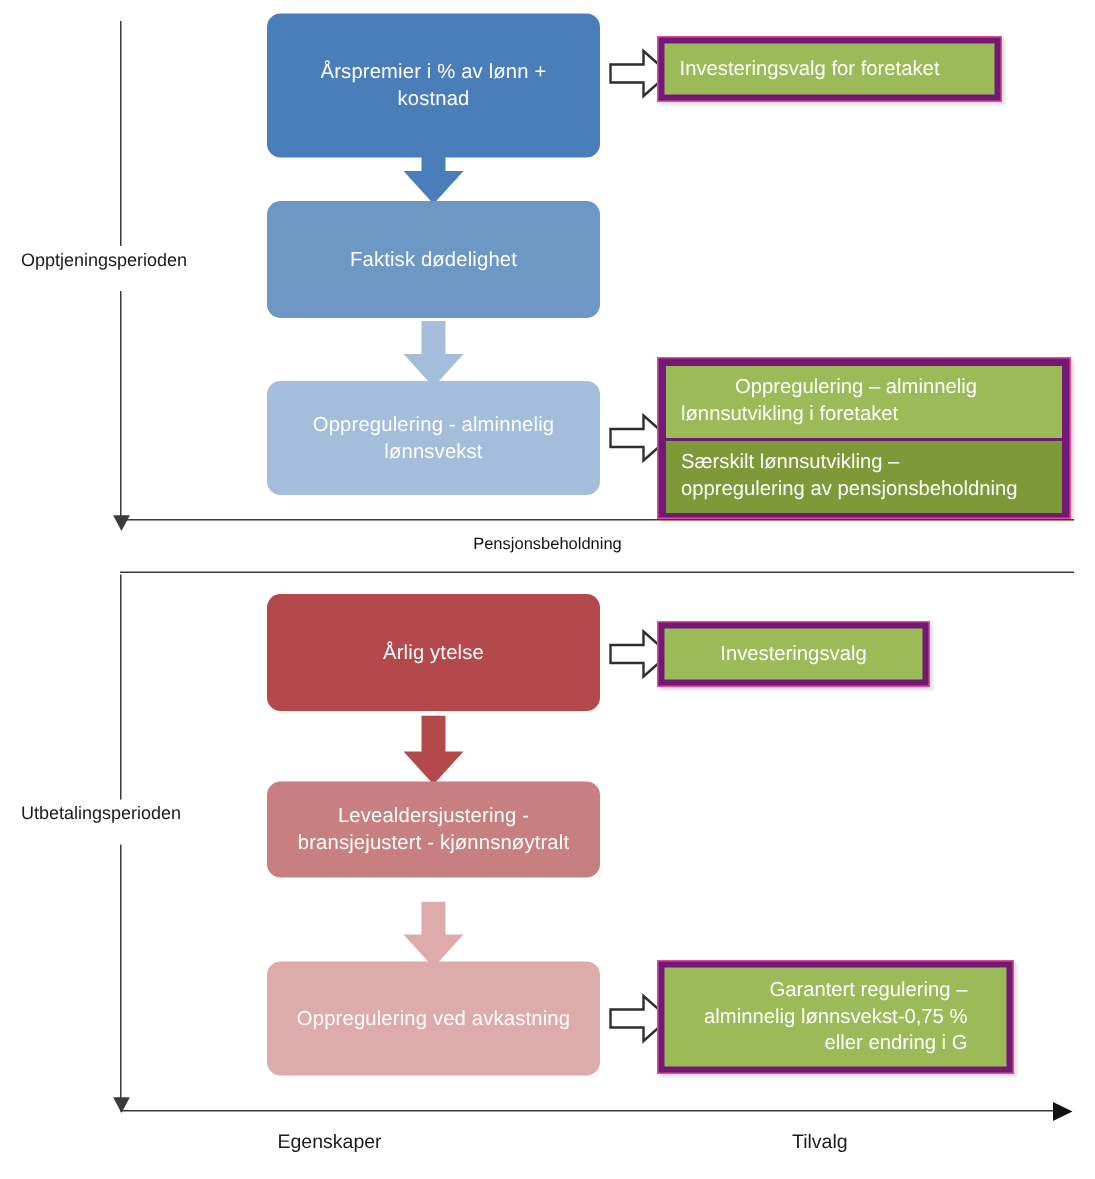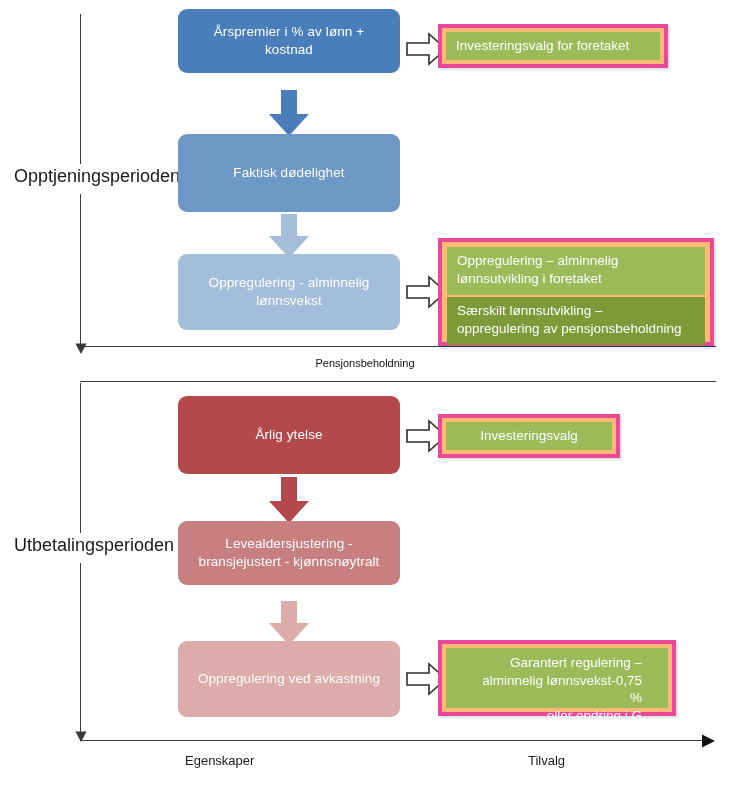--- a/index.html
+++ b/index.html
@@ -26,22 +26,22 @@
     padding:4px 14px;
     box-sizing:border-box;
     letter-spacing:.1px;
   }
   .pbox span{display:block;width:100%;}
 
   
   .callout{
     position:absolute;
     box-sizing:border-box;
-    background:#fdba74;
-    border:4px solid #ec4899;
+    background:#701a75;
+    border:1px solid #ec4899;
     box-shadow:2px 2px 2px rgba(0,0,0,.13);
     padding:4px;
   }
   .callout .inner{
     box-sizing:border-box;
     color:#ffffff;
     font-size:13.5px;
     line-height:1.3;
     padding:7px 10px;
     display:flex;
@@ -51,21 +51,21 @@
 
   
   .harrow{position:absolute;}
 
   
   .darrow{position:absolute;}
 
   
   .vlabel{
     position:absolute;
-    font-size:18px;
+    font-size:12px;
     color:#1a1a1a;
     white-space:nowrap;
   }
   .axtext{
     position:absolute;
     font-size:13px;
     color:#1a1a1a;
     white-space:nowrap;
   }
   .hline{position:absolute;background:#3a3a3a;height:1.4px;}
@@ -83,21 +83,21 @@
 
 <div id="stage">
 
   <div class="vline abs" style="left:80px;top:14px;height:150px;"></div>
   <div class="vline abs" style="left:80px;top:194px;height:152px;"></div>
   <svg class="abs" width="16" height="16" viewBox="0 0 16 16" style="left:73px;top:339px;">
     <polygon points="8,15 2.4,4.5 13.6,4.5" fill="#3a3a3a"></polygon>
   </svg>
   <div class="vlabel" style="left:14px;top:166px;">Opptjeningsperioden</div>
 
-  <div class="pbox" style="left:178px;top:9px;width:222px;height:64px;background:#4a7ebb;">
+  <div class="pbox" style="left:178px;top:9px;width:222px;height:96px;background:#4a7ebb;">
     <span>Årspremier i % av lønn + kostnad</span>
   </div>
 
   <svg class="darrow" width="50" height="48" viewBox="0 0 50 48" style="left:264px;top:90px;">
     <polygon points="17,0 33,0 33,24 45,24 25,46 5,24 17,24" fill="#4a7ebb"></polygon>
   </svg>
 
   <div class="pbox" style="left:178px;top:134px;width:222px;height:78px;background:#6d97c4;">
     <span>Faktisk dødelighet</span>
   </div>
@@ -118,21 +118,21 @@
   </svg>
 
   <div class="callout" style="left:438px;top:24px;width:230px;height:44px;">
     <div class="inner" style="background:#9bbb59;width:100%;height:100%;">
       <span>Investeringsvalg for foretaket</span>
     </div>
   </div>
 
   <div class="callout" style="left:438px;top:238px;width:276px;height:108px;padding:5px;">
     <div class="inner two" style="background:#9bbb59;width:100%;height:48px;padding:5px 10px;">
-      <span style="display:block;">Oppregulering – alminnelig</span>
+      <span style="display:block;margin-left:36px;">Oppregulering – alminnelig</span>
       <span style="display:block;">lønnsutvikling i foretaket</span>
     </div>
     <div class="inner two" style="background:#7d9938;width:100%;height:48px;padding:5px 10px;margin-top:2px;">
       <span style="display:block;">Særskilt lønnsutvikling –</span>
       <span style="display:block;">oppregulering av pensjonsbeholdning</span>
     </div>
   </div>
 
   <div class="hline" style="left:80px;top:346px;width:636px;"></div>
   <div class="center-title" style="left:0;top:357px;width:730px;">Pensjonsbeholdning</div>

